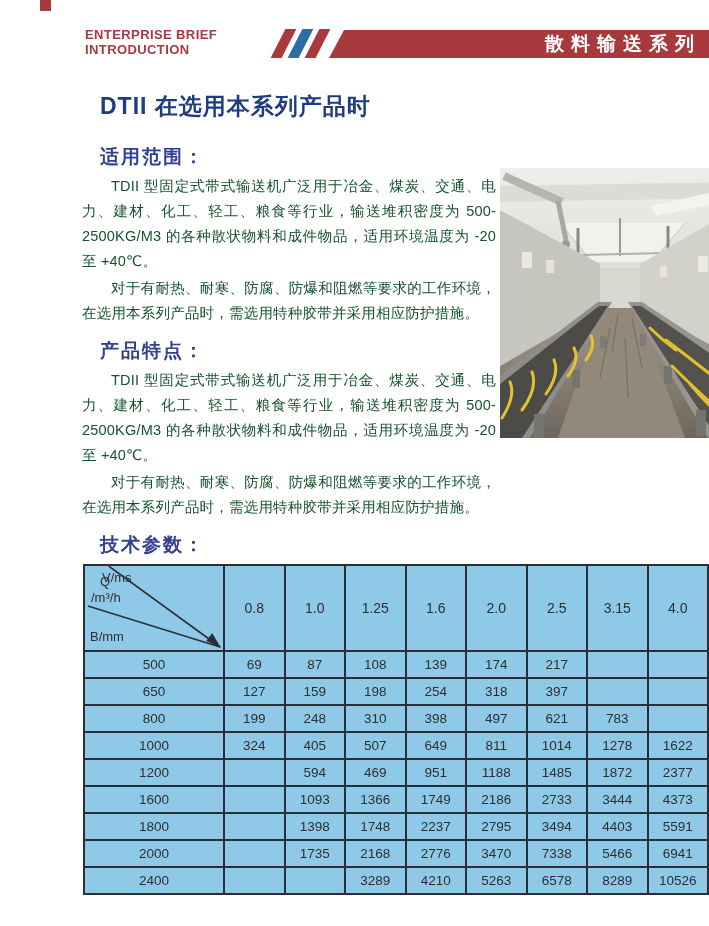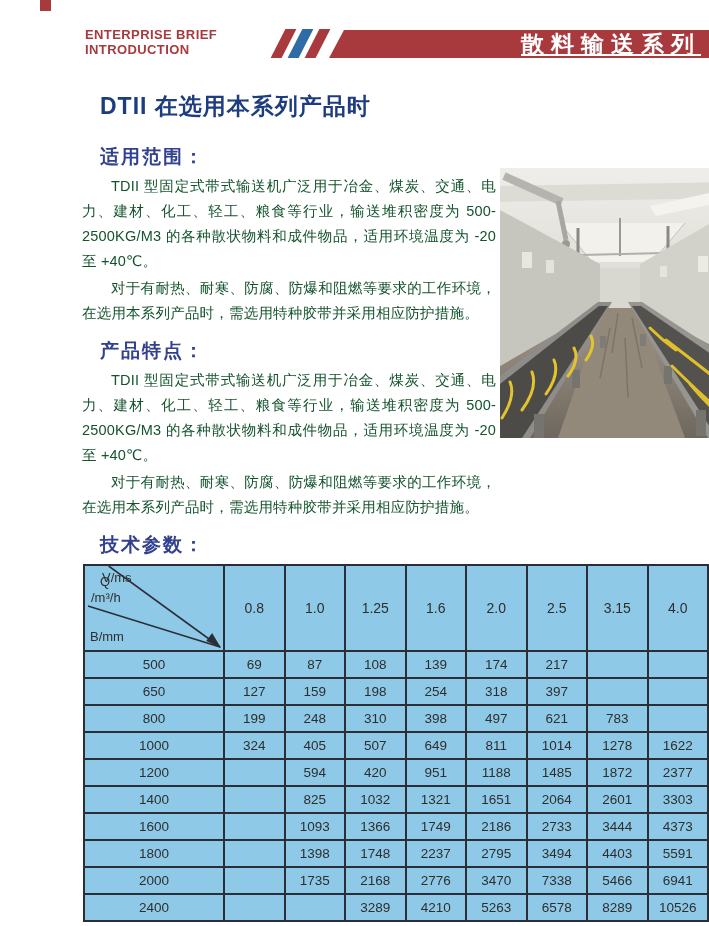--- a/index.html
+++ b/index.html
@@ -20,21 +20,21 @@
   }
   .slashes{position:absolute;left:238px;top:1px;height:29px;display:flex;gap:6px;transform:skewX(-27deg);}
   .slash{width:11px;height:29px;}
   .slash.red{background:#a83a3e;}
   .slash.blue{background:#2d6ca6;}
   .banner{
     position:absolute;left:289px;right:0;top:2px;height:28px;background:#a83a3e;
     clip-path:polygon(15px 0,100% 0,100% 100%,0 100%);
     display:flex;align-items:center;justify-content:flex-end;padding-right:48px;box-sizing:border-box;
   }
-  .banner-label{color:#ffffff;font-weight:bold;font-size:23px;letter-spacing:7px;text-decoration:underline;}
+  .banner-label{color:#ffffff;font-weight:bold;font-size:19px;letter-spacing:7px;}
 
   
   .doc-title{
     margin:33px 0 0 60px;color:#1e3c80;font-size:23px;font-weight:bold;letter-spacing:1px;
   }
 
   
   .content{position:relative;margin-left:42px;width:640px;}
   .sec-heading{
     margin:22px 0 4px 18px;color:#32418f;font-size:19px;font-weight:bold;letter-spacing:2px;
@@ -175,37 +175,26 @@
             <td>649</td>
             <td>811</td>
             <td>1014</td>
             <td>1278</td>
             <td>1622</td>
           </tr>
           <tr>
             <th>1200</th>
             <td></td>
             <td>594</td>
-            <td>420</td>
+            <td>469</td>
             <td>951</td>
             <td>1188</td>
             <td>1485</td>
             <td>1872</td>
             <td>2377</td>
-          </tr>
-          <tr>
-            <th>1400</th>
-            <td></td>
-            <td>825</td>
-            <td>1032</td>
-            <td>1321</td>
-            <td>1651</td>
-            <td>2064</td>
-            <td>2601</td>
-            <td>3303</td>
           </tr>
           <tr>
             <th>1600</th>
             <td></td>
             <td>1093</td>
             <td>1366</td>
             <td>1749</td>
             <td>2186</td>
             <td>2733</td>
             <td>3444</td>

